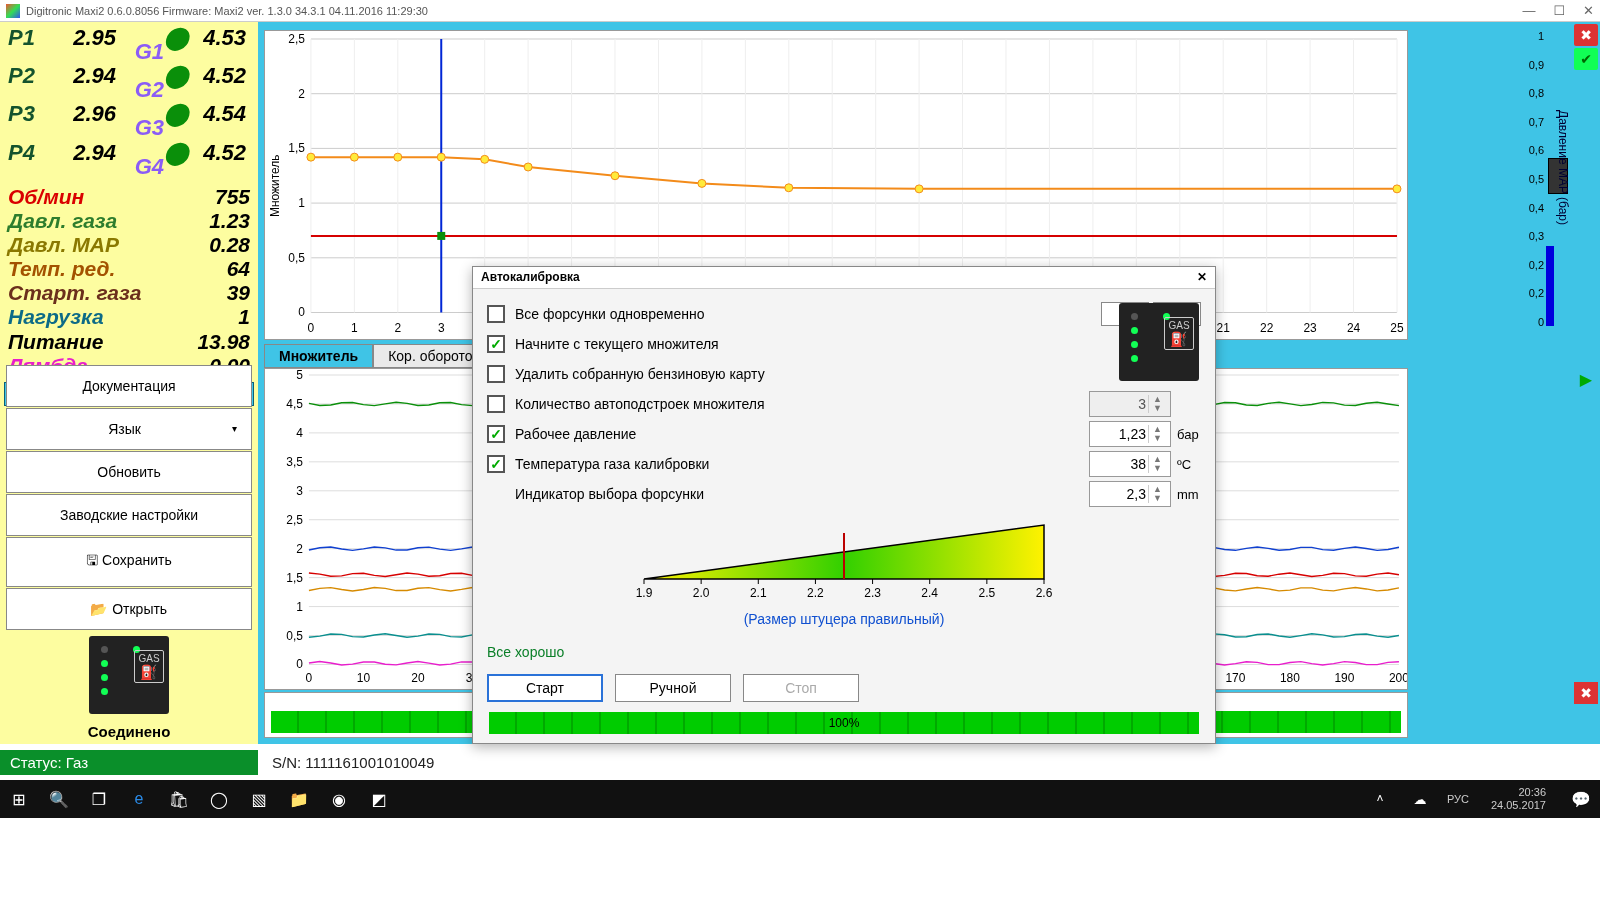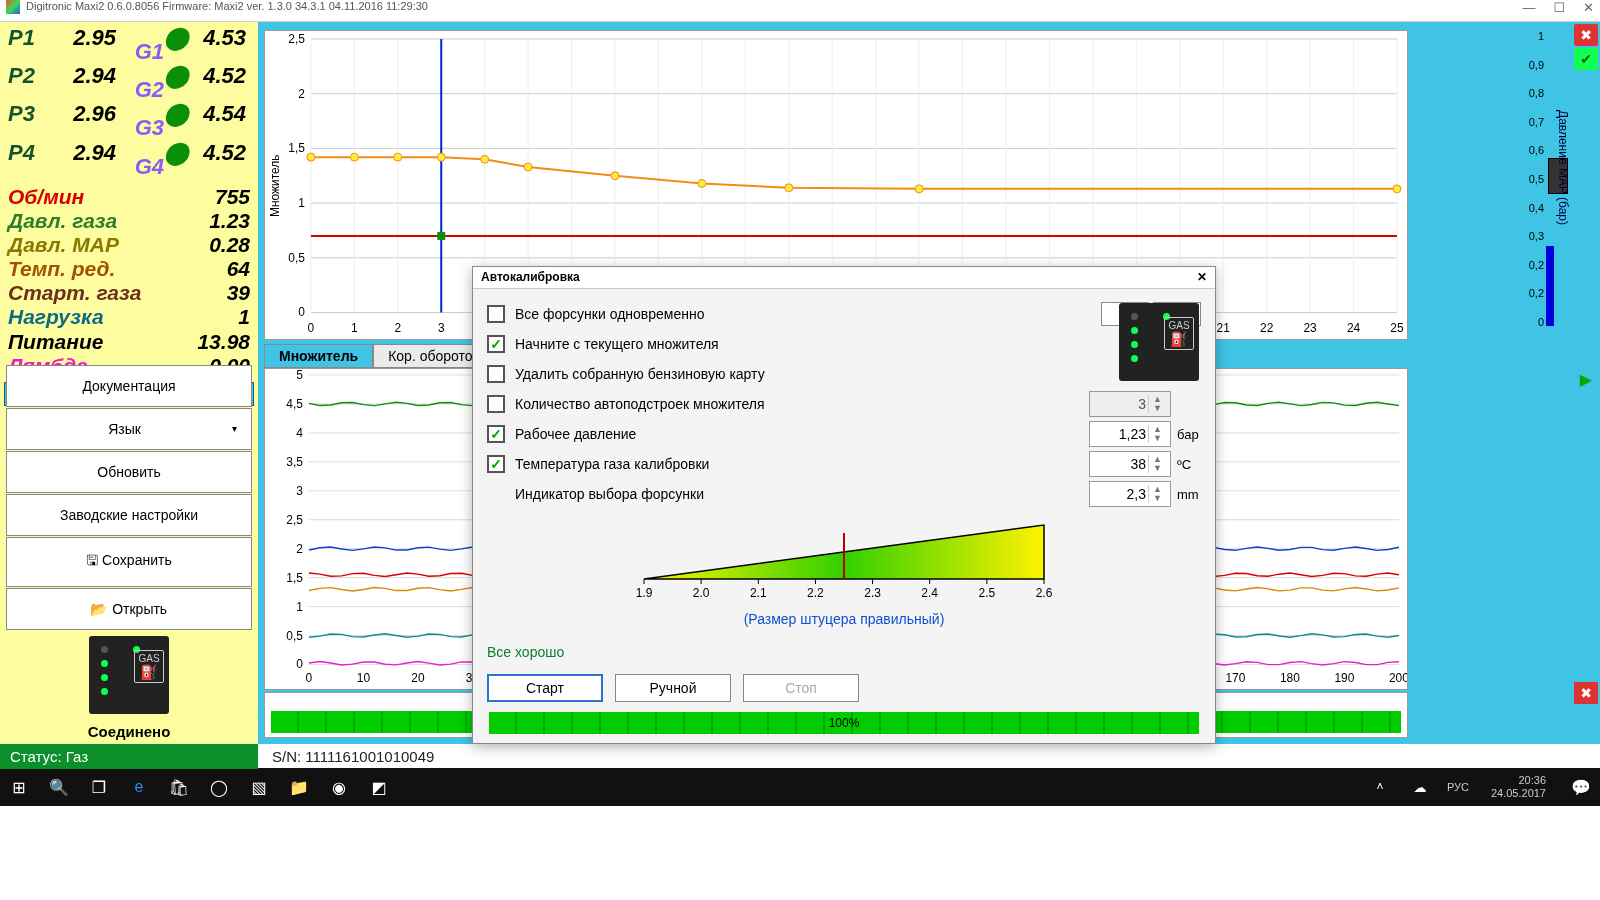--- a/index.html
+++ b/index.html
@@ -1,18 +1,18 @@
 <!DOCTYPE html>
 <html><head>
 <meta charset="utf-8">
 <style>
 * { box-sizing: border-box; margin: 0; padding: 0; font-family: Arial, sans-serif; }
 body { width: 1600px; height: 900px; background: #fff; overflow: hidden; position: relative; }
 
-.titlebar { height: 22px; background: #fff; border-bottom: 1px solid #ccc; display: flex; align-items: flex-start; padding: 0 6px; font-size: 11px; color: #555; }
+.titlebar { height: 22px; background: #fff; border-bottom: 1px solid #ccc; display: flex; align-items: center; padding: 0 6px; font-size: 11px; color: #555; }
 .titlebar .icon { width: 14px; height: 14px; margin-right: 6px; background: linear-gradient(135deg,#e53,#3d5,#35e); }
 .titlebar .winbtns { margin-left: auto; display: flex; gap: 18px; font-size: 13px; color: #666; }
 
 .mainzone { position: relative; height: 722px; background: #3fc4e6; }
 
 .leftpanel { position: absolute; left: 0; top: 0; width: 258px; height: 100%; background: #fdfda0; }
 .pgrid { padding: 4px 8px; font-weight: bold; font-style: italic; font-size: 22px; line-height: 1.1; }
 .pgrow { display: flex; }
 .pgrow .c-p { color: #14532d; width: 36px; }
 .pgrow .c-pv { color: #000; width: 72px; text-align: right; }
@@ -95,21 +95,21 @@
 .wedge-zone svg{display:block;margin:0 auto;}
 .wedge-cap{ text-align:center; color:#1050d0; font-size:14px; margin-top:4px;}
 .okmsg { color:#0a7f28; font-size:14px; margin-top:17px;}
 .modalbtns { margin-top:14px; display:flex; gap:12px;}
 .modalbtns button{ width:116px; height:28px; background:#fff; border:1px solid #888; font-size:14px;}
 .modalbtns button.primary{ border:2px solid #2a72d8;}
 .modalbtns button:disabled{ color:#aaa;}
 .mprog{ margin:10px 2px 4px; height:22px; background:repeating-linear-gradient(90deg,#0c0,#0c0 26px,#0a0 26px,#0a0 28px); text-align:center; font-size:12px; line-height:22px;}
 
 
-.statusbar { height:24px; display:flex; align-items:center; font-size:15px;}
+.statusbar { height:36px; display:flex; align-items:center; font-size:15px;}
 .statusbar .gasst{ background:#0a8f2a; color:#fff; padding:4px 10px; width:258px;}
 .statusbar .sn { padding:4px 14px; color:#222;}
 
 .taskbar { height:38px; background:#111; display:flex; align-items:center; padding:0 6px; gap:14px;}
 .taskbar .titem { color:#fff; font-size:16px; width:26px; text-align:center; cursor:pointer;}
 .taskbar .spacer{flex:1;}
 .taskbar .tray{ color:#ccc; font-size:11px; text-align:right; padding-right:8px;}
 .taskbar .tray div{line-height:1.2;}
 
 </style>

